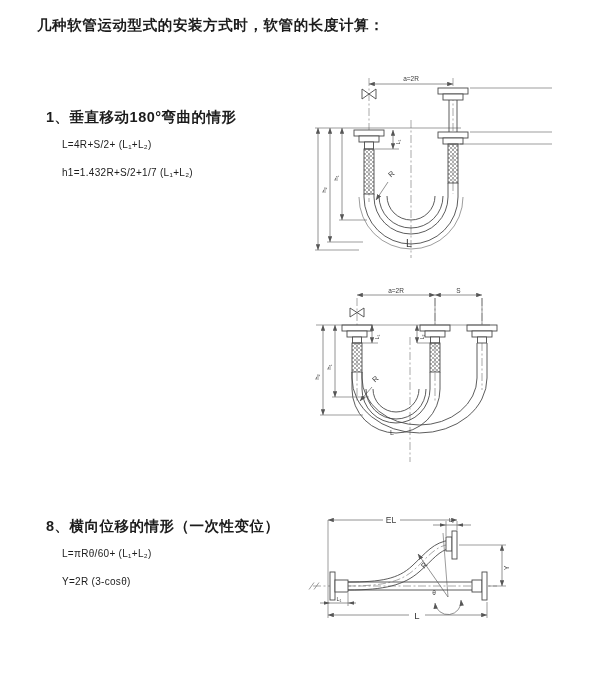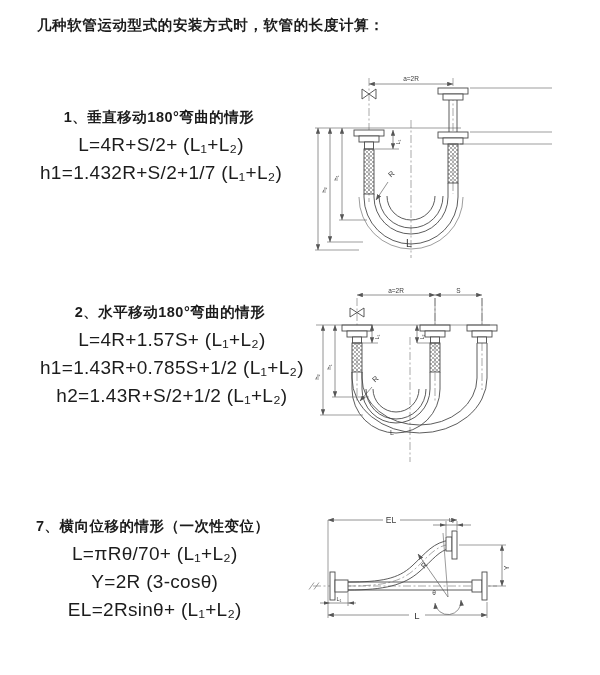--- a/index.html
+++ b/index.html
@@ -1,22 +1,22 @@
 <!DOCTYPE html>
 <html><head>
 <meta charset="utf-8">
 <style>
   html,body{margin:0;padding:0;background:#fff;}
   .page{position:relative;width:552px;height:675px;background:#ffffff;overflow:hidden;
         font-family:"Liberation Sans","DejaVu Sans",sans-serif;color:#1c1c1c;}
   .doc-title{position:absolute;left:37px;top:16px;font-size:14.5px;font-weight:bold;
              letter-spacing:0.6px;}
-  .sec{position:absolute;left:36px;text-align:center;}
+  .sec{position:absolute;left:46px;}
   .sec-h{font-size:14.5px;font-weight:bold;letter-spacing:0.5px;margin:0 0 10px 0;line-height:17px;}
-  .fline{font-size:19px;letter-spacing:0.3px;margin:0 0 11px 4px;line-height:17px;}
+  .fline{font-size:10px;letter-spacing:0.3px;margin:0 0 11px 16px;line-height:17px;}
   svg.diag{position:absolute;}
   svg.diag text{font-family:"Liberation Sans","DejaVu Sans",sans-serif;fill:#3c3c3c;}
   .cl{stroke:#6f6f6f;stroke-width:0.6;stroke-dasharray:8 2.5 2 2.5;fill:none;}
   .dw{stroke:#4a4a4a;stroke-width:0.9;fill:none;}
   .dwt{stroke:#5a5a5a;stroke-width:0.6;fill:none;}
   .dim{stroke:#565656;stroke-width:0.65;fill:none;}
   .fit{stroke:#4a4a4a;stroke-width:0.9;fill:#ffffff;}
 </style>
 </head>
 <body>
@@ -24,32 +24,25 @@
 <div class="page">
 
   <div class="doc-title">几种软管运动型式的安装方式时，软管的长度计算：</div>
 
   <div class="sec" style="top:109px">
     <div class="sec-h">1、垂直移动180°弯曲的情形</div>
     <div class="fline">L=4R+S/2+ (L₁+L₂)</div>
     <div class="fline">h1=1.432R+S/2+1/7 (L₁+L₂)</div>
   </div>
 
-  <div class="sec" style="top:304px">
-    <div class="sec-h">2、水平移动180°弯曲的情形</div>
-    <div class="fline">L=4R+1.57S+ (L₁+L₂)</div>
-    <div class="fline">h1=1.43R+0.785S+1/2 (L₁+L₂)</div>
-    <div class="fline">h2=1.43R+S/2+1/2 (L₁+L₂)</div>
-  </div>
 
   <div class="sec" style="top:518px">
-    <div class="sec-h">7、横向位移的情形（一次性变位）</div>
-    <div class="fline">L=πRθ/70+ (L₁+L₂)</div>
+    <div class="sec-h">8、横向位移的情形（一次性变位）</div>
+    <div class="fline">L=πRθ/60+ (L₁+L₂)</div>
     <div class="fline">Y=2R (3-cosθ)</div>
-    <div class="fline">EL=2Rsinθ+ (L₁+L₂)</div>
   </div>
 
   <svg class="diag" style="left:313px;top:70px" width="287" height="192" viewBox="0 0 287 192">
     <defs>
       <marker id="ar1" viewBox="0 0 6 4.5" markerWidth="6" markerHeight="4.5" refX="5.8" refY="2.25" orient="auto-start-reverse" markerUnits="userSpaceOnUse">
         <path d="M0,0L6,2.25L0,4.5Z" fill="#565656"></path>
       </marker>
       <pattern id="ht1" width="4" height="4" patternUnits="userSpaceOnUse">
         <path d="M0,0L4,4M4,0L0,4" stroke="#8c8c8c" stroke-width="0.7"></path>
       </pattern>

